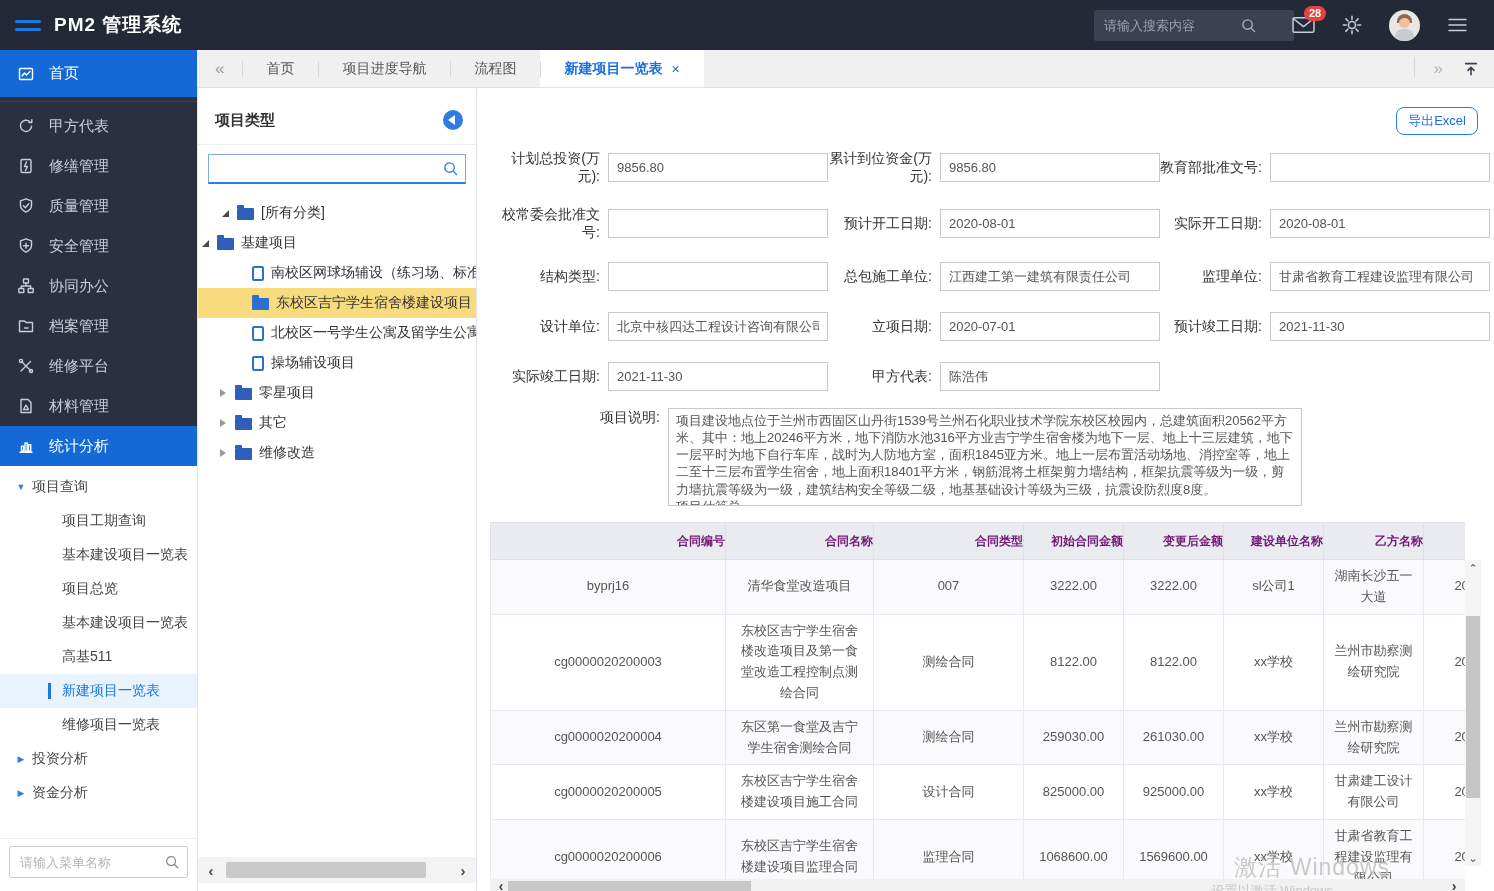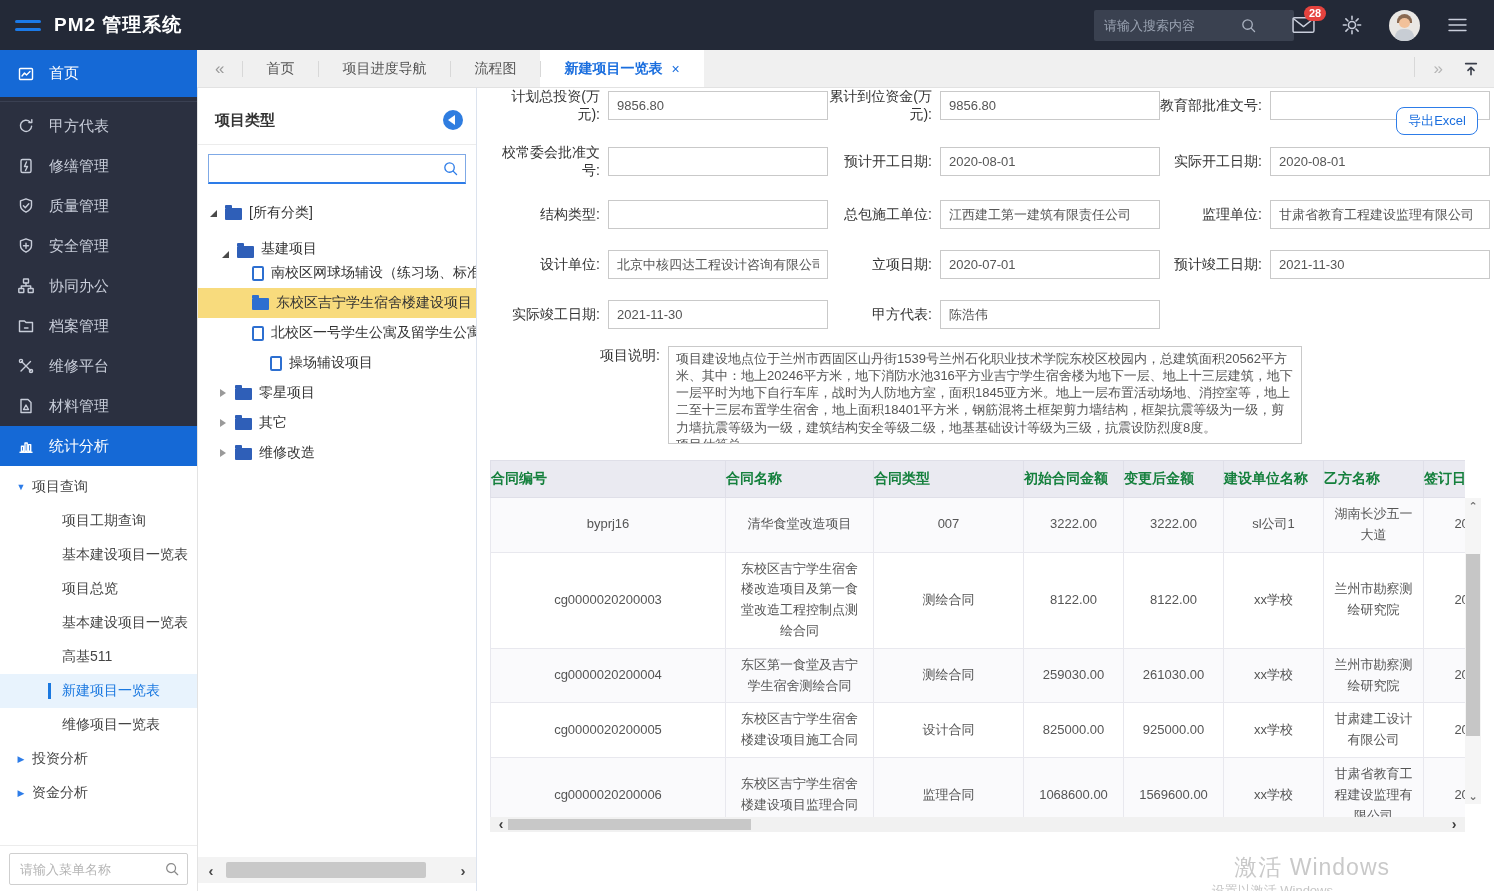--- a/index.html
+++ b/index.html
@@ -36,21 +36,21 @@
   .side-item.active{background:#1569d6;color:#fff;}
   .side-divider{height:1px;background:#3a4052;margin:4px 0;flex:none;}
   .s-icon{width:18px;height:18px;color:inherit;}
   .side-sub{flex:1;background:#fff;overflow:hidden;padding-top:4px;margin-bottom:46px;}
   .sub-item{height:34px;display:flex;align-items:center;font-size:14px;color:#444;cursor:pointer;position:relative;}
   .sub-item.lv1{padding-left:32px;}
   .sub-item.lv2{padding-left:62px;}
   .sub-arrow{position:absolute;left:14px;font-size:9px;color:#2d7ce8;width:14px;text-align:center;}
   .sub-item.selected{background:#e8f3fd;color:#1a78e0;}
   .sub-item.selected::before{content:'';position:absolute;left:48px;top:9px;width:3px;height:16px;background:#1a78e0;}
-  .side-search{position:absolute;bottom:0;left:0;right:0;height:46px;background:#fff;border-top:1px solid #ececec;padding:7px 9px;}
+  .side-search{position:absolute;bottom:0;left:0;right:0;height:53px;background:#fff;border-top:1px solid #ececec;padding:7px 9px;}
   .side-search .box{position:relative;}
   .side-search input{width:100%;height:32px;border:1px solid #cfcfcf;border-radius:2px;padding:0 30px 0 10px;font-size:13px;color:#555;outline:none;}
   .side-search input::placeholder{color:#b5b5b5;}
   .side-search .mag{position:absolute;right:8px;top:8px;color:#8a8a8a;}
 
   
   .right-col{flex:1;display:flex;flex-direction:column;min-width:0;}
   .tabbar{height:38px;background:#f0f0f0;display:flex;align-items:stretch;border-bottom:1px solid #e2e2e2;flex:none;}
   .tab-nav{display:flex;align-items:center;color:#9a9a9a;font-size:17px;padding:0 18px;cursor:pointer;}
   .tab{display:flex;align-items:center;padding:0 24px;font-size:14px;color:#555;cursor:pointer;position:relative;white-space:nowrap;}
@@ -85,32 +85,32 @@
   .tnode.selected .ticon.folder::before{background:#2d6fd0;}
   .ticon.file{width:12px;height:15px;background:#fff;border:2px solid #2d6fd0;border-radius:2px;}
   .tree-hscroll{height:26px;flex:none;background:#f3f3f3;display:flex;align-items:center;position:relative;margin-bottom:8px;}
   .tree-hscroll .arr{width:26px;text-align:center;color:#4a4a4a;font-weight:bold;font-size:15px;cursor:pointer;}
   .tree-hscroll .thumb{position:absolute;left:28px;width:200px;height:16px;background:#c9c9c9;border-radius:2px;cursor:grab;}
   .tree-hscroll .arr.r{position:absolute;right:0;}
 
   
   .content{flex:1;background:#fff;position:relative;overflow:hidden;padding:0 16px 0 13px;min-width:0;}
   .export-btn{position:absolute;top:19px;right:16px;height:28px;padding:0 11px;background:#fff;border:1px solid #2d7ce8;border-radius:8px;color:#1a6ede;font-size:13px;cursor:pointer;z-index:6;}
-  .form-grid{display:grid;grid-template-columns:118px 220px 112px 220px 110px 220px;row-gap:21px;align-items:center;}
+  .form-grid{margin-top:62px;display:grid;grid-template-columns:118px 220px 112px 220px 110px 220px;row-gap:21px;align-items:center;}
   .f-label{text-align:right;padding-right:8px;font-size:14px;color:#333;line-height:1.25;}
   .f-input{width:100%;height:29px;border:1px solid #c9c9c9;font-size:13px;color:#555;padding:0 8px;outline:none;background:#fff;}
   .desc-row{display:flex;margin-top:17px;}
   .desc-label{width:178px;flex:none;text-align:right;padding-right:8px;font-size:14px;color:#333;padding-top:1px;}
   .desc-box{width:634px;height:98px;border:1px solid #c9c9c9;padding:3px 7px;font-size:13px;color:#555;line-height:1.32;overflow:hidden;white-space:pre-line;}
 
   
   .table-wrap{position:relative;margin-top:16px;width:991px;}
   .table-clip{width:975px;height:358px;overflow:hidden;}
   table{border-collapse:collapse;table-layout:fixed;width:1028px;font-size:13px;color:#555;}
-  th{background:#eaeaf1;border:1px solid #dfdfe8;color:#15803d;font-weight:bold;height:37px;font-size:14px;text-align:left;}
+  th{background:#eaeaf1;border:1px solid #dfdfe8;color:#701a75;font-weight:bold;height:37px;font-size:12px;text-align:right;}
   td{border:1px solid #e8e8ee;text-align:center;padding:6px 10px;height:48px;line-height:1.6;background:#fff;}
   tbody tr:nth-child(odd) td{background:#fafafc;}
   .v-scroll{position:absolute;top:38px;right:0;width:16px;height:306px;background:#f5f5f5;}
   .v-scroll .up,.v-scroll .dn{position:absolute;left:0;width:16px;height:16px;color:#6f6f6f;font-size:11px;text-align:center;line-height:16px;cursor:pointer;font-weight:bold;}
   .v-scroll .up{top:0;} .v-scroll .dn{bottom:0;}
   .v-scroll .thumb{position:absolute;left:1px;right:1px;top:56px;height:182px;background:#c6c6c6;cursor:grab;}
   .h-scroll{position:relative;width:975px;height:15px;background:#f1f1f1;margin-top:-1px;}
   .h-scroll .arr{position:absolute;top:0;width:18px;height:15px;color:#3d3d3d;font-weight:bold;font-size:14px;line-height:14px;text-align:center;cursor:pointer;}
   .h-scroll .arr.l{left:2px;} .h-scroll .arr.r{right:2px;}
   .h-scroll .thumb{position:absolute;left:18px;top:2px;width:243px;height:11px;background:#c8c8c8;cursor:grab;}
@@ -350,43 +350,43 @@
         <div class="tree-search">
           <input style="">
           <span class="mag ic">
               <svg width="17" height="17" viewBox="0 0 18 18">
                 <circle cx="8" cy="8" r="5"></circle>
                 <path d="M11.8 11.8l3.6 3.6"></path>
               </svg>
             </span>
         </div>
         <div id="tree-body" class="tree-body">
-            <div class="tnode" style="padding-left: 12px;">
+            <div class="tnode" style="padding-left: 24px;">
               <span class="tw expanded"></span>
               <span class="ticon folder"></span>
               <span>[所有分类]</span>
             </div>
-            <div class="tnode" style="padding-left: 24px; align-items: flex-end;">
+            <div class="tnode" style="padding-left: 4px;">
               <span class="tw expanded"></span>
               <span class="ticon folder"></span>
               <span>基建项目</span>
             </div>
             <div class="tnode" style="padding-left: 54px;">
               <span class="ticon file"></span>
               <span>南校区网球场辅设（练习场、标准场）工程</span>
             </div>
             <div class="tnode selected" style="padding-left: 54px;">
               <span class="ticon folder"></span>
               <span>东校区吉宁学生宿舍楼建设项目</span>
             </div>
             <div class="tnode" style="padding-left: 54px;">
               <span class="ticon file"></span>
               <span>北校区一号学生公寓及留学生公寓楼建设</span>
             </div>
-            <div class="tnode" style="padding-left: 72px;">
+            <div class="tnode" style="padding-left: 54px;">
               <span class="ticon file"></span>
               <span>操场辅设项目</span>
             </div>
             <div class="tnode" style="padding-left: 22px;">
               <span class="tw collapsed"></span>
               <span class="ticon folder"></span>
               <span>零星项目</span>
             </div>
             <div class="tnode" style="padding-left: 22px;">
               <span class="tw collapsed"></span>

